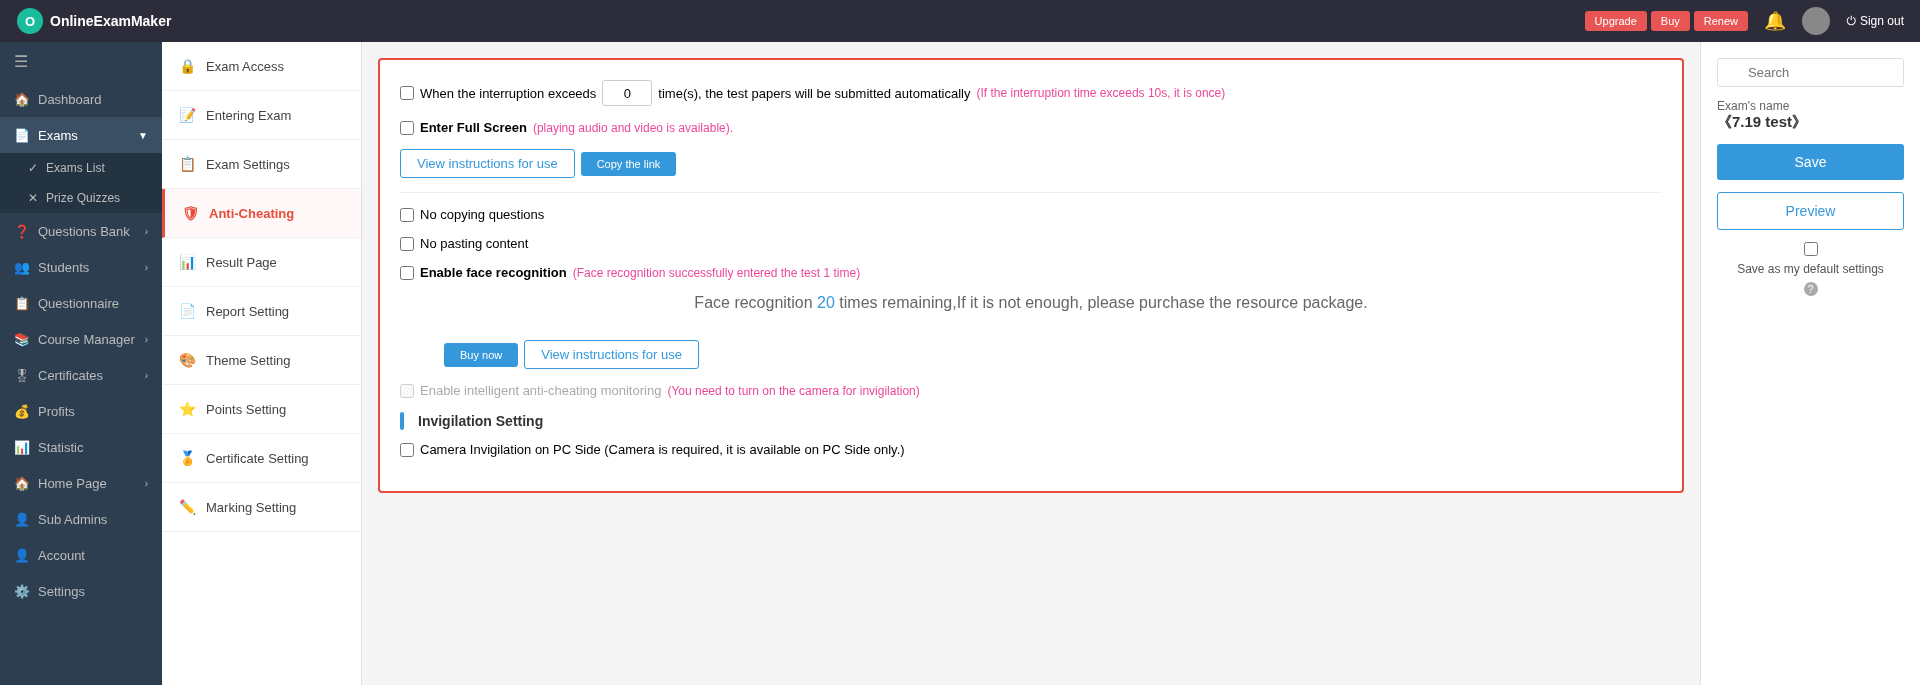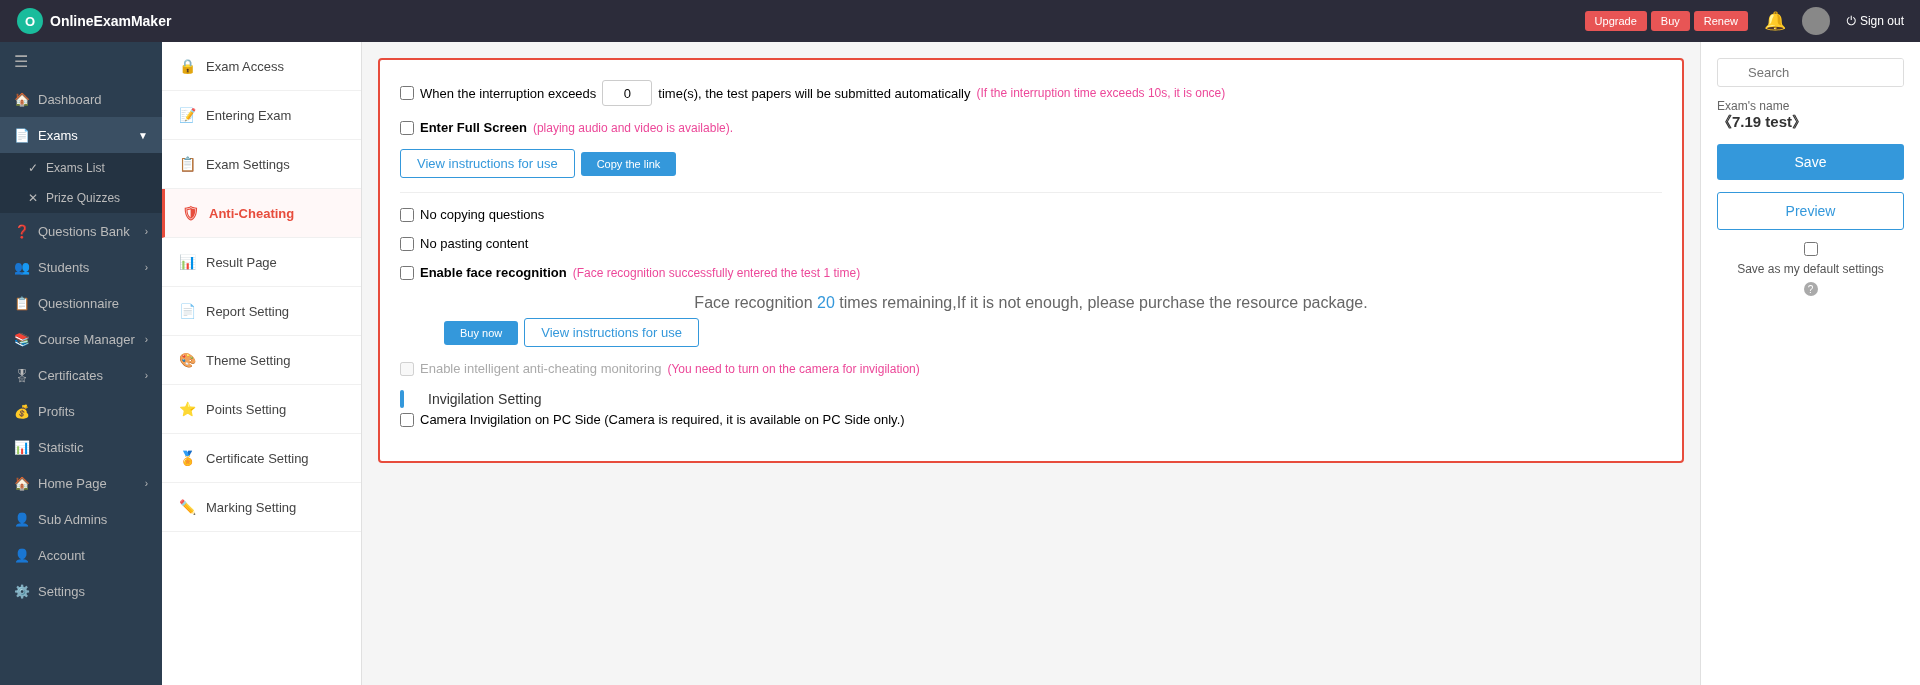--- a/index.html
+++ b/index.html
@@ -100,22 +100,22 @@
       padding: 6px 16px; border-radius: 3px; cursor: pointer; font-size: 13px;
     }
     .btn-blue {
       background: #3498db; color: #fff; border: none;
       padding: 6px 16px; border-radius: 3px; cursor: pointer; font-size: 11px; text-align: right;
     }
 
     .face-note { color: #666; font-size: 16px; margin-top: 8px; text-align: center; }
     .face-times { color: #3498db; }
     .invigilation-header {
-      display: flex; align-items: center; gap: 24px;
-      font-size: 14px; font-weight: normal; color: #333; margin-bottom: 4px;
+      display: flex; align-items: center; gap: 14px;
+      font-size: 14px; font-weight: bold; color: #333; margin-bottom: 12px;
     }
     .invigilation-bar { width: 4px; height: 18px; background: #3498db; border-radius: 2px; }
     .disabled-row { color: #aaa; }
 
     
     .right-panel {
       width: 220px;
       background: #fff;
       border-left: 1px solid #e0e0e0;
       padding: 16px;
@@ -342,21 +342,21 @@
 
       <div class="form-row">
         <input type="checkbox" class="checkbox-input" style="">
         <strong>Enable face recognition</strong>
         <span class="note-text">(Face recognition successfully entered the test 1 time)</span>
       </div>
       <div class="face-note">
         Face recognition <span class="face-times">20</span> times remaining,If it is not enough, please purchase the resource package.
       </div>
 
-      <div class="form-row" style="margin-top:6px;padding-left:44px;">
+      <div class="form-row" style="margin-top:28px;padding-left:44px;">
         <button class="btn-blue">Buy now</button>
         <button class="btn-outline-blue">View instructions for use</button>
       </div>
 
       <div class="form-row disabled-row">
         <input type="checkbox" class="checkbox-input" disabled="" style="">
         <span>Enable intelligent anti-cheating monitoring</span>
         <span class="note-text">(You need to turn on the camera for invigilation)</span>
       </div>
 

